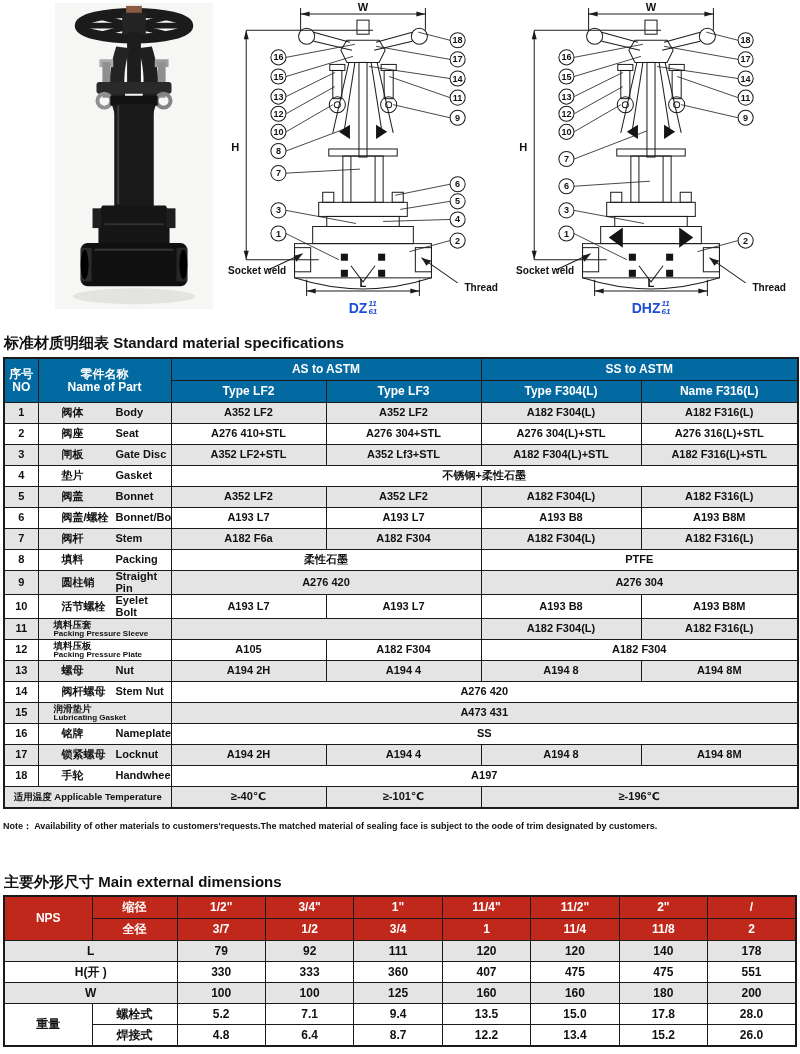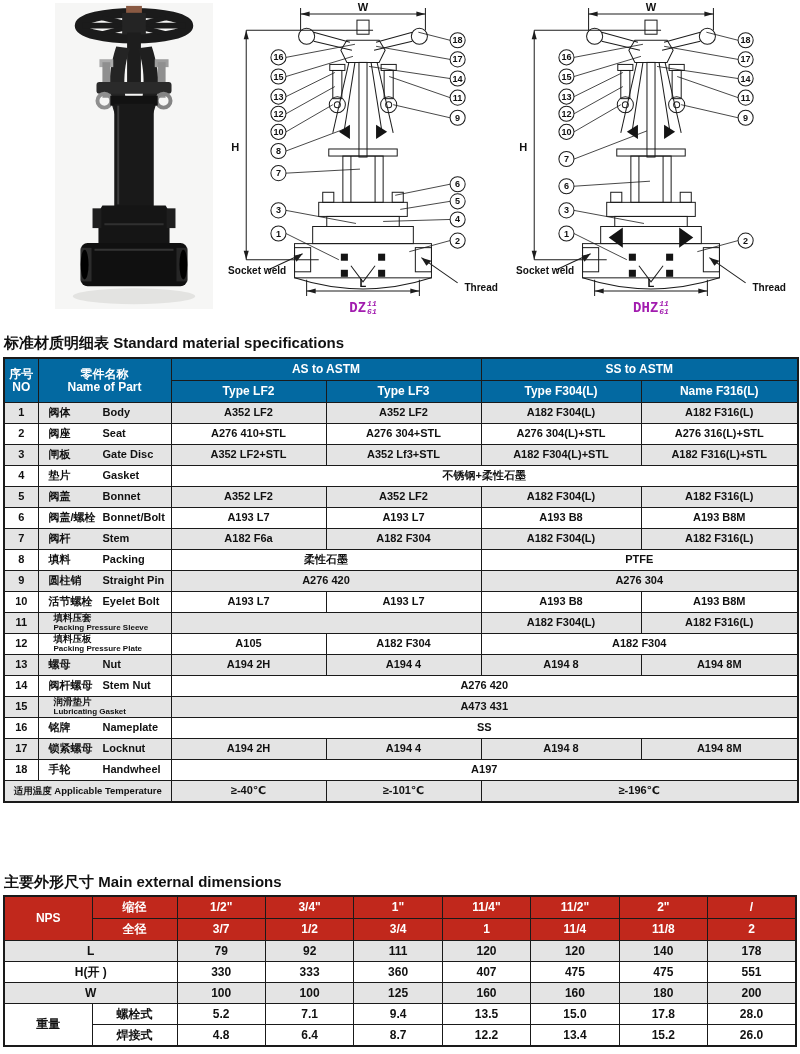--- a/index.html
+++ b/index.html
@@ -6,39 +6,39 @@
   body{font-family:"Liberation Sans","DejaVu Sans",sans-serif;color:#111;}
   .page{position:relative;width:800px;height:1054px;background:#fff;overflow:hidden;}
 
   
   .figs{position:absolute;left:0;top:0;width:800px;height:332px;}
   .photo{position:absolute;left:55px;top:2px;width:158px;height:308px;}
   .diag{position:absolute;top:0;}
   .diag-1{left:222px;width:282px;}
   .diag-2{left:506px;width:290px;}
   .diag svg{display:block;}
-  .diag-code{display:flex;justify-content:center;align-items:center;font-weight:bold;font-size:14px;margin-top:-2px;color:#a21caf;font-family:Liberation Mono, monospace;}
+  .diag-code{display:flex;justify-content:center;align-items:center;font-weight:bold;font-size:14px;margin-top:-2px;color:#1d4ed8;}
   .code-frac{display:inline-flex;flex-direction:column;font-size:8px;line-height:1.05;margin-left:1px;font-weight:bold;}
   text{fill:#111;}
   .dtxt{font-size:11px;font-weight:bold;}
   .dtxt-s{font-size:10px;font-weight:bold;}
   .callout-num{font-size:9px;font-weight:bold;}
 
   
   .sec-title{position:absolute;left:4px;font-size:15px;font-weight:bold;white-space:nowrap;}
   .t-materials{top:334px;}
   .t-dims{top:873px;}
 
   
   table{border-collapse:collapse;table-layout:fixed;}
   .mat-table{position:absolute;left:3px;top:357px;width:794px;border:2px solid #1a1a1a;font-size:11px;font-weight:bold;}
   .mat-table th,.mat-table td{border:1px solid #1a1a1a;text-align:center;padding:0 2px;height:20px;line-height:1.05;overflow:hidden;}
   .mat-table thead th{background:#0369a1;color:#fff;font-size:12px;height:21px;}
   tr.shade td{background:#e4e4e4;}
-  .nm{display:flex;align-items:center;text-align:left;padding-left:8px;}
+  .nm{display:flex;align-items:center;text-align:left;padding-left:21px;}
   .nm-zh{width:54px;flex:none;}
   .nm-stack{display:flex;flex-direction:column;align-items:flex-start;line-height:1.1;font-size:8px;padding-left:13px;text-align:left;}
   .nm-stack .zh{font-size:9.5px;}
   .temp-label{font-size:9.5px;text-align:left;padding-left:3px;}
 
   .notes{position:absolute;left:3px;top:820px;font-size:9px;font-weight:bold;line-height:1.35;width:794px;}
 
   .dims-table{position:absolute;left:3px;top:895px;width:794px;border:2px solid #1a1a1a;font-size:12px;font-weight:bold;}
   .dims-table th,.dims-table td{border:1px solid #1a1a1a;text-align:center;padding:0 2px;height:20px;line-height:1.05;}
   .dims-table th{background:#c1281c;color:#fff;height:21px;}
@@ -607,20 +607,21 @@
         <tr class="shade">
           <td class="temp-label" colspan="2">适用温度 Applicable Temperature</td>
           <td>≥-40℃</td>
           <td>≥-101℃</td>
           <td colspan="2">≥-196℃</td>
         </tr>
       </tbody>
   </table>
 
   <div class="notes">
+    <div>Note： Availability of other materials to customers'requests.The matched material of sealing face is subject to the oode of trim designated by customers.</div>
   </div>
 
   <div class="sec-title t-dims">主要外形尺寸 Main external dimensions</div>
   <table class="dims-table">
     <colgroup>
       <col style="width:88px">
         <col style="width:85px">
       <col>
         <col>
         <col>

